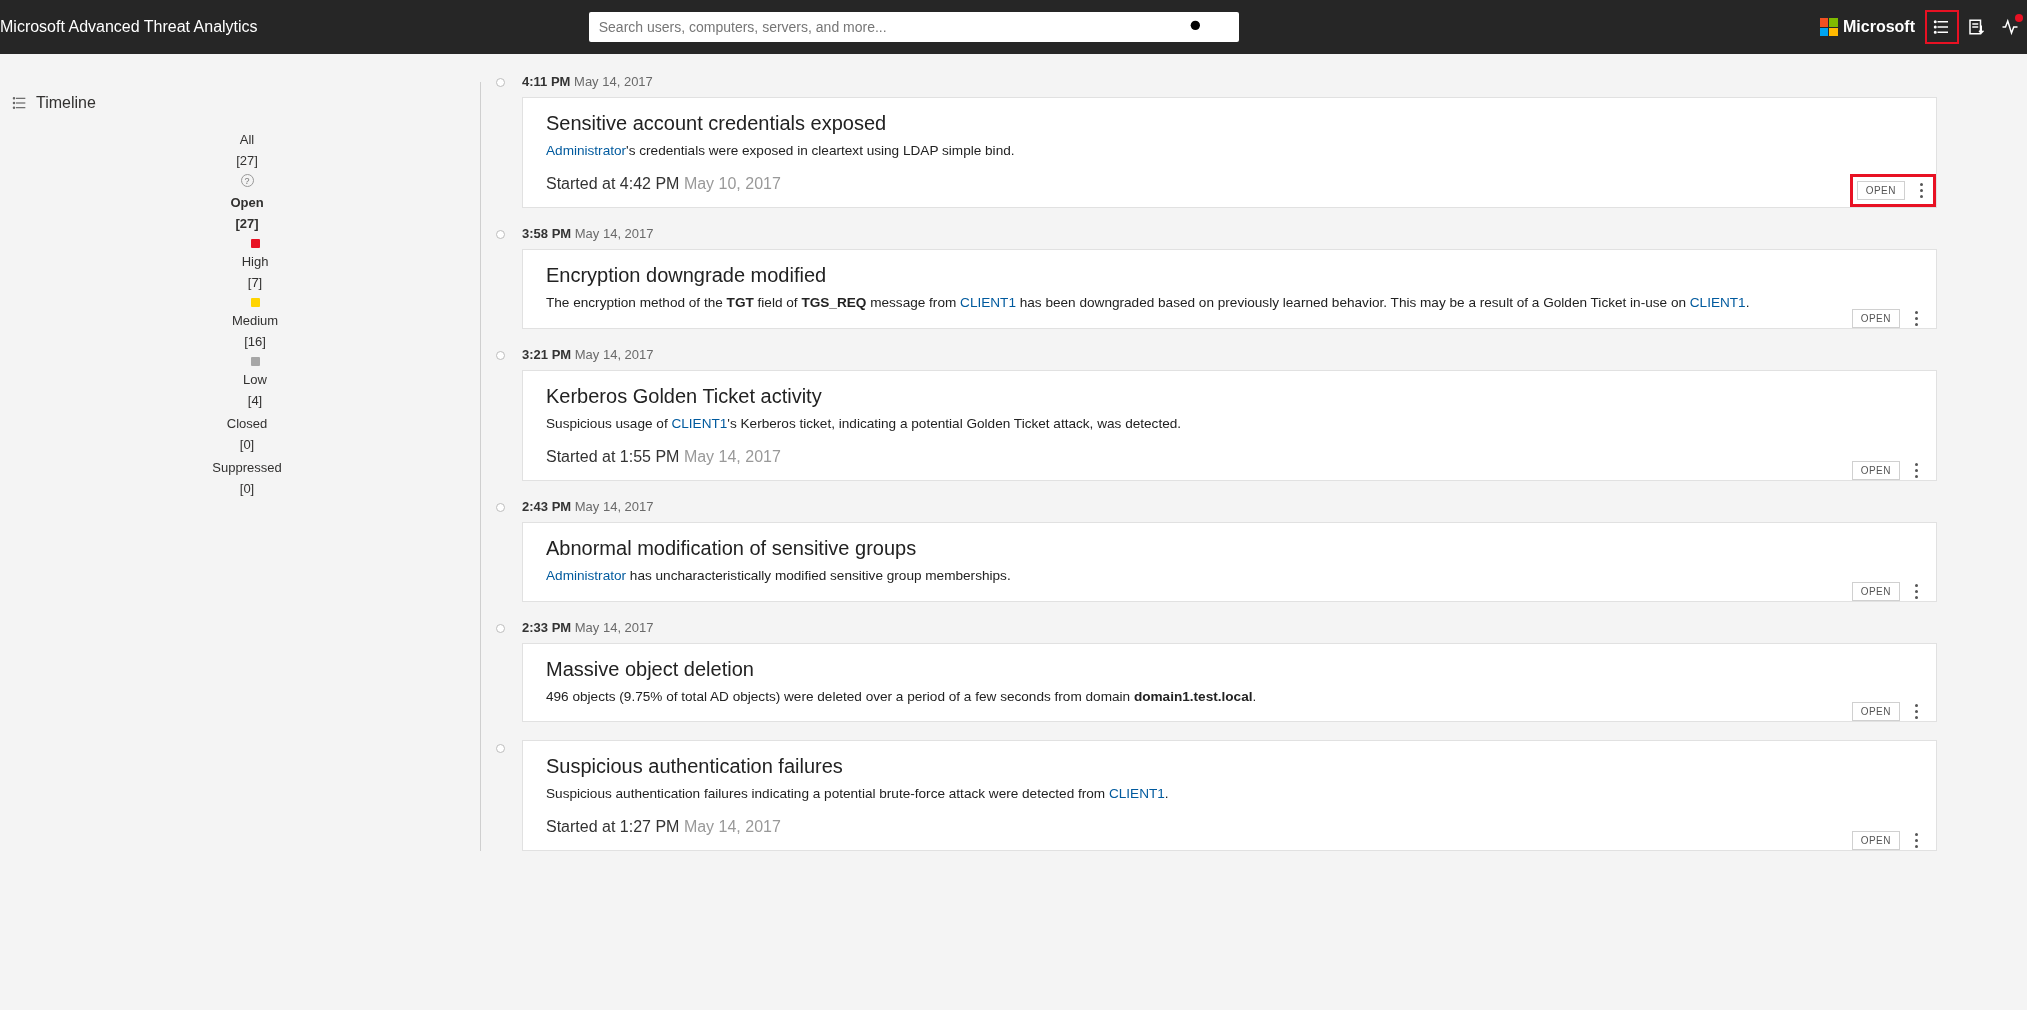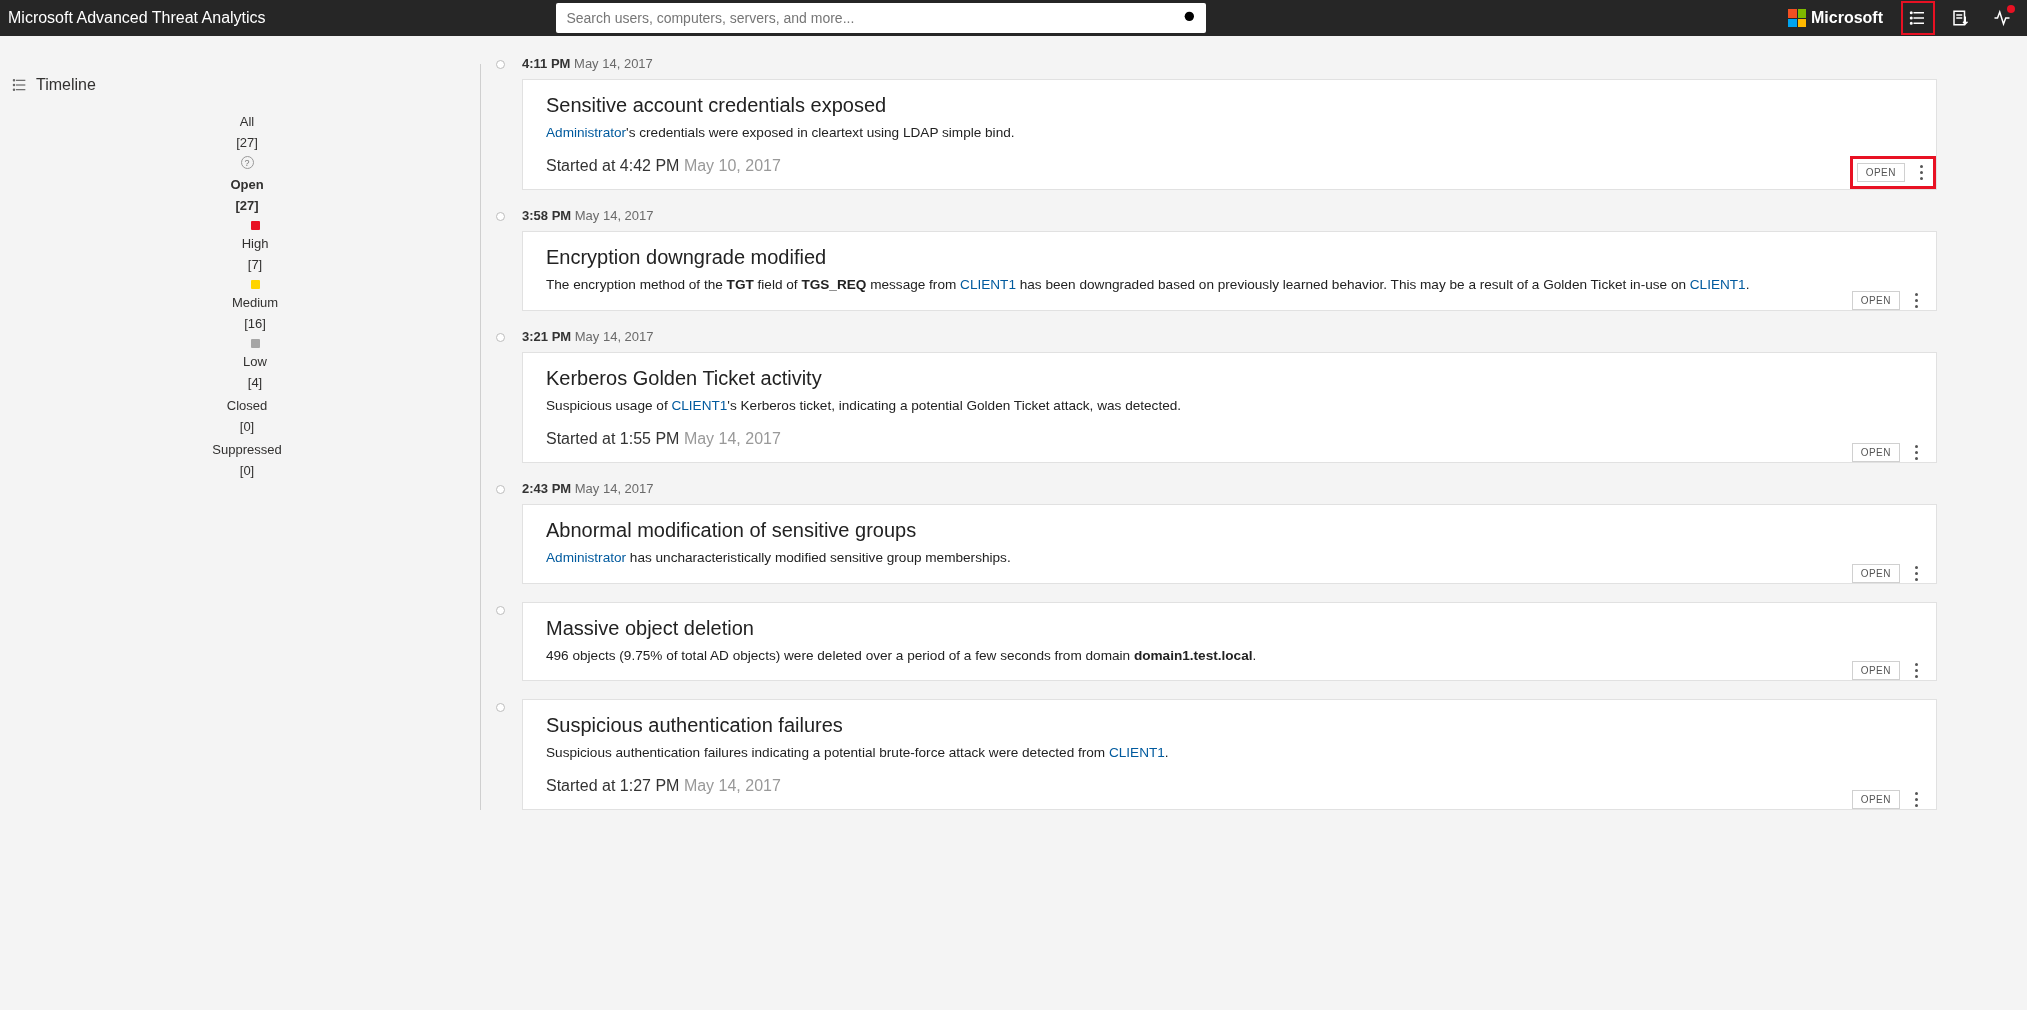--- a/index.html
+++ b/index.html
@@ -1,25 +1,25 @@
 <!DOCTYPE html>
 <html><head>
 <meta charset="utf-8">
 <style>
   * { box-sizing: border-box; margin: 0; padding: 0; }
   body { font-family: "Segoe UI", -apple-system, sans-serif; background: #f4f4f4; color: #333; font-size: 14px; }
 
   
-  .topbar { background: #262626; color: #fff; height: 36px; display: flex; align-items: center; padding: 0 8px; }
+  .topbar { background: #262626; color: #fff; height: 54px; display: flex; align-items: center; padding: 0 0; }
   .app-title { color: #fff; font-weight: 400; font-size: 16px; flex: 0 0 auto; }
   .search-wrap { flex: 0 0 650px; margin-left: auto; margin-right: auto; position: relative; }
-  .search-input { width: 100%; height: 30px; border: none; border-radius: 2px; padding: 0 32px 0 10px; font-size: 14px; color: #333; }
+  .search-input { width: 100%; height: 30px; border: none; border-radius: 2px; padding: 0 32px 0 10px; font-size: 14px; color: #333; margin-left: 27px; }
   .search-input::placeholder { color: #767676; }
   .search-icon { position: absolute; right: 8px; top: 6px; color: #767676; }
-  .topbar-right { display: flex; align-items: center; gap: 8px; margin-left: auto; }
+  .topbar-right { display: flex; align-items: center; gap: 0; margin-left: auto; }
   .ms-logo { display: flex; align-items: center; gap: 5px; margin-right: 10px; }
   .ms-squares { width: 18px; height: 18px; display: grid; grid-template-columns: 1fr 1fr; grid-template-rows: 1fr 1fr; gap: 1px; }
   .ms-squares > div:nth-child(1){background:#f25022;} .ms-squares > div:nth-child(2){background:#7fba00;}
   .ms-squares > div:nth-child(3){background:#00a4ef;} .ms-squares > div:nth-child(4){background:#ffb900;}
   .ms-text { color:#fff; font-weight:600; font-size:16px; }
   .icon-btn { width: 34px; height: 34px; display:flex; align-items:center; justify-content:center; color:#fff; cursor:pointer; position:relative; }
   .icon-btn svg { stroke:#fff; fill:none; }
   .red-badge { position:absolute; top:4px; right:4px; width:8px; height:8px; background:#e81123; border-radius:50%; }
   .red-box { border: 2px solid #e81123; }
 
@@ -272,20 +272,24 @@
                 <span></span>
                 <span></span>
                 <span></span>
               </div>
           </div>
         </div>
       </div>
 
       <div class="entry">
         <div class="node"></div>
+        <div class="ts">
+          <span class="time">2:33 PM</span>
+          <span class="date">May 14, 2017</span>
+        </div>
         <div class="card">
           <div class="sevbar med"></div>
           <div class="card-body">
             <div class="h">Massive object deletion</div>
             <div class="desc">
               <span>496 objects (9.75% of total AD objects) were deleted over a period of a few seconds from domain </span><span class="bold">domain1.test.local</span><span>.</span>
             </div>
           </div>
           <div class="card-actions">
             <span class="open-pill">OPEN</span>

